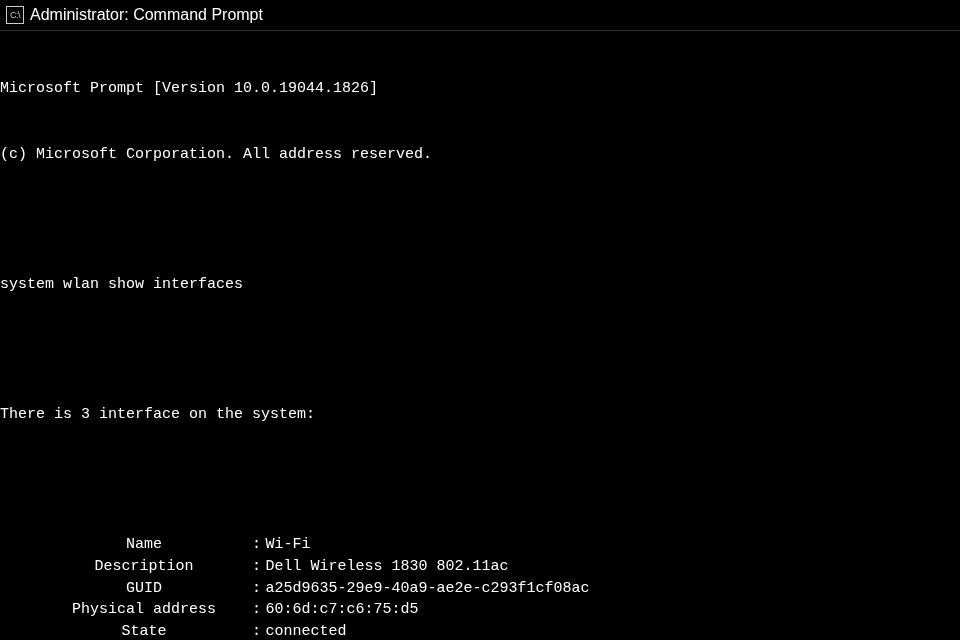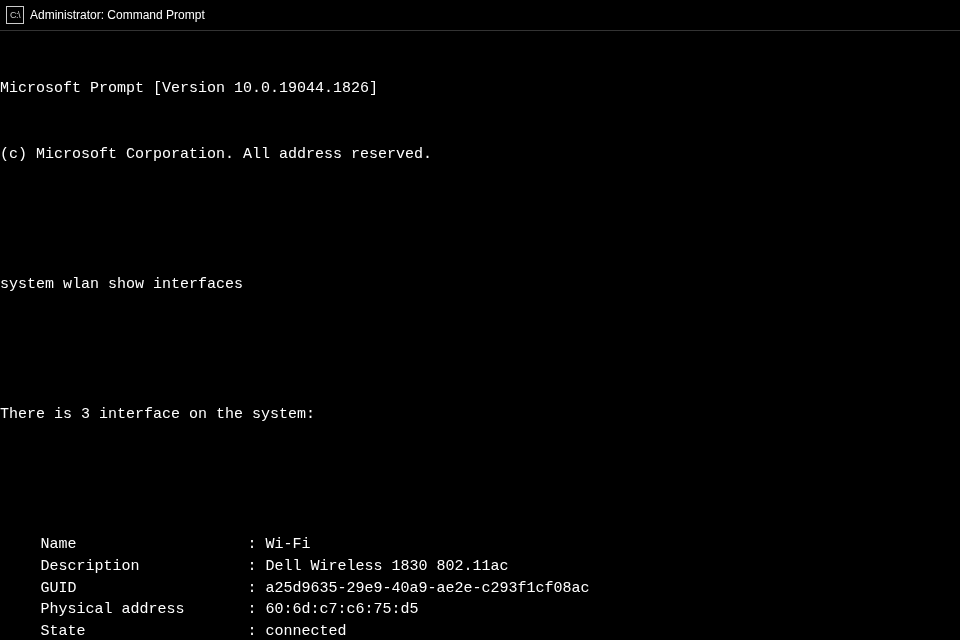--- a/index.html
+++ b/index.html
@@ -30,41 +30,42 @@
     align-items: center;
     justify-content: center;
     font-size: 9px;
     font-family: sans-serif;
     color: #ccc;
     letter-spacing: -0.5px;
     background: #000;
   }
   .titlebar-text {
     font-family: "Segoe UI", sans-serif;
-    font-size: 12px;
+    font-size: 16px;
     color: #fff;
   }
   .terminal {
     padding: 4px 0 0 0;
     line-height: 21.7px;
     white-space: pre;
   }
   .line {
     display: block;
   }
   .blank {
     display: block;
     height: 21.7px;
   }
   .prompt-line {
     display: flex;
   }
   .prop-line {
     display: flex;
     padding-left: 4.5ch;
+    text-align: center;
   }
   .prop-key {
     display: inline-block;
     width: 23ch;
   }
   .prop-sep {
     display: inline-block;
     width: 2ch;
   }
 </style>

